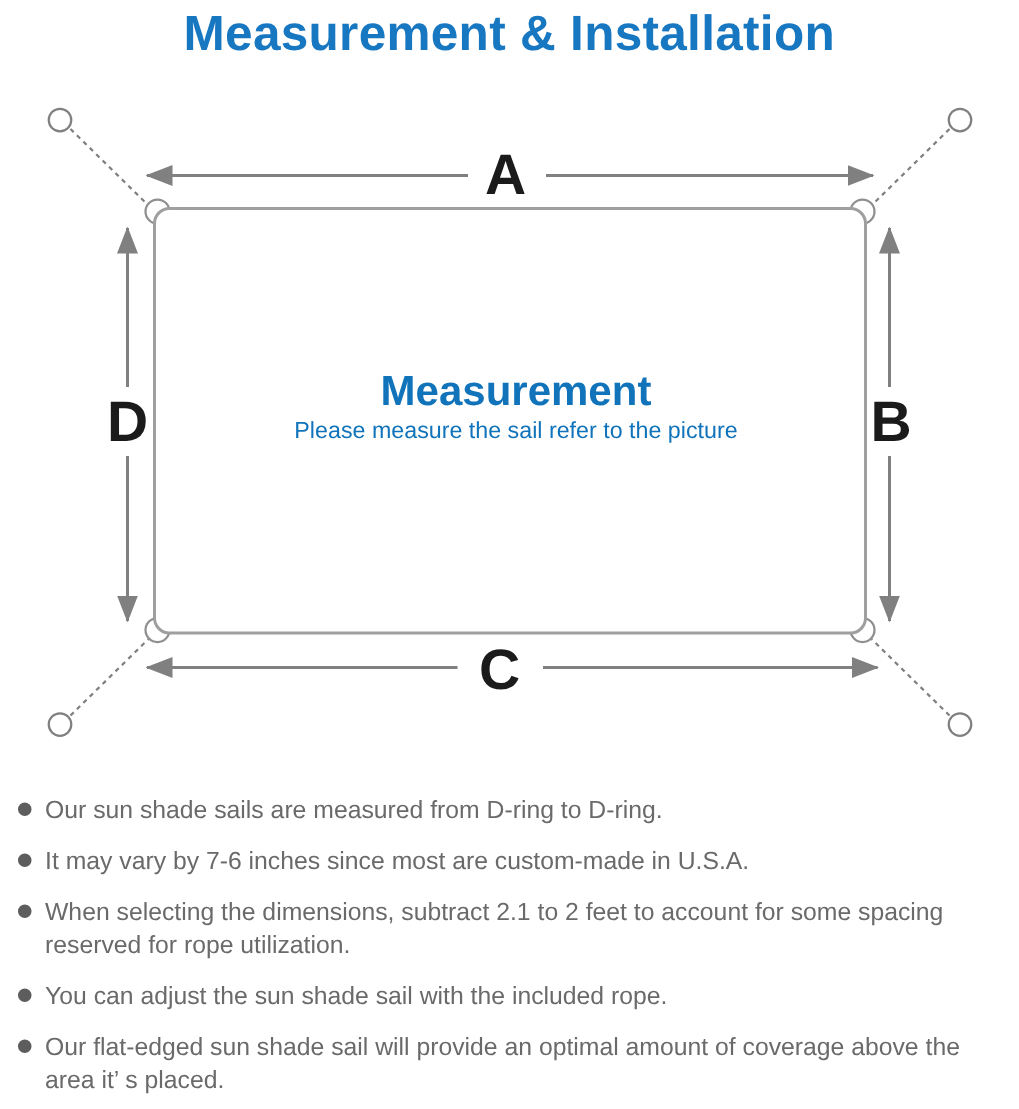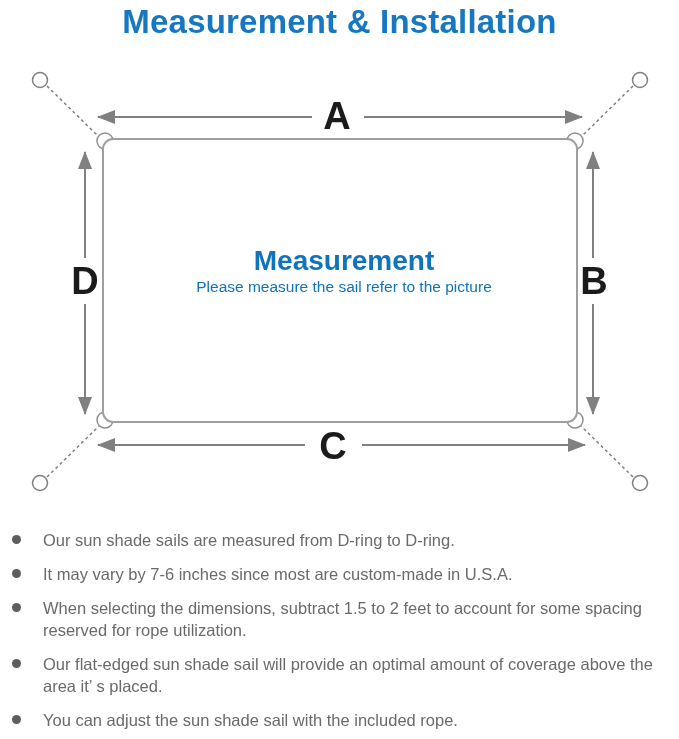--- a/index.html
+++ b/index.html
@@ -43,21 +43,21 @@
     fill:#1173BA;
   }
   .notes{
     position:absolute;top:529px;left:12px;right:4px;
     margin:0;padding:0;
     list-style:none;
   }
   .note{
     display:flex;
     align-items:flex-start;
-    gap:22px;
+    gap:9px;
     margin:0 0 12px 0;
     color:#6a6a6a;
     font-size:16.5px;
     line-height:22px;
   }
   .dot{
     flex:0 0 auto;
     width:9px;height:9px;
     margin-top:6px;
     border-radius:50%;
@@ -129,25 +129,25 @@
     <li class="note">
       <span class="dot"></span>
       <span class="note-text">Our sun shade sails are measured from D-ring to D-ring.</span>
     </li>
     <li class="note">
       <span class="dot"></span>
       <span class="note-text">It may vary by 7-6 inches since most are custom-made in U.S.A.</span>
     </li>
     <li class="note">
       <span class="dot"></span>
-      <span class="note-text">When selecting the dimensions, subtract 1.5 to 2 feet to account for some spacing reserved for rope utilization.</span>
+      <span class="note-text">When selecting the dimensions, subtract 2.1 to 2 feet to account for some spacing reserved for rope utilization.</span>
+    </li>
+    <li class="note">
+      <span class="dot"></span>
+      <span class="note-text">You can adjust the sun shade sail with the included rope.</span>
     </li>
     <li class="note">
       <span class="dot"></span>
       <span class="note-text">Our flat-edged sun shade sail will provide an optimal amount of coverage above the area it’ s placed.</span>
-    </li>
-    <li class="note">
-      <span class="dot"></span>
-      <span class="note-text">You can adjust the sun shade sail with the included rope.</span>
     </li>
   </ul>
 
 </div>
 
 </body></html>

